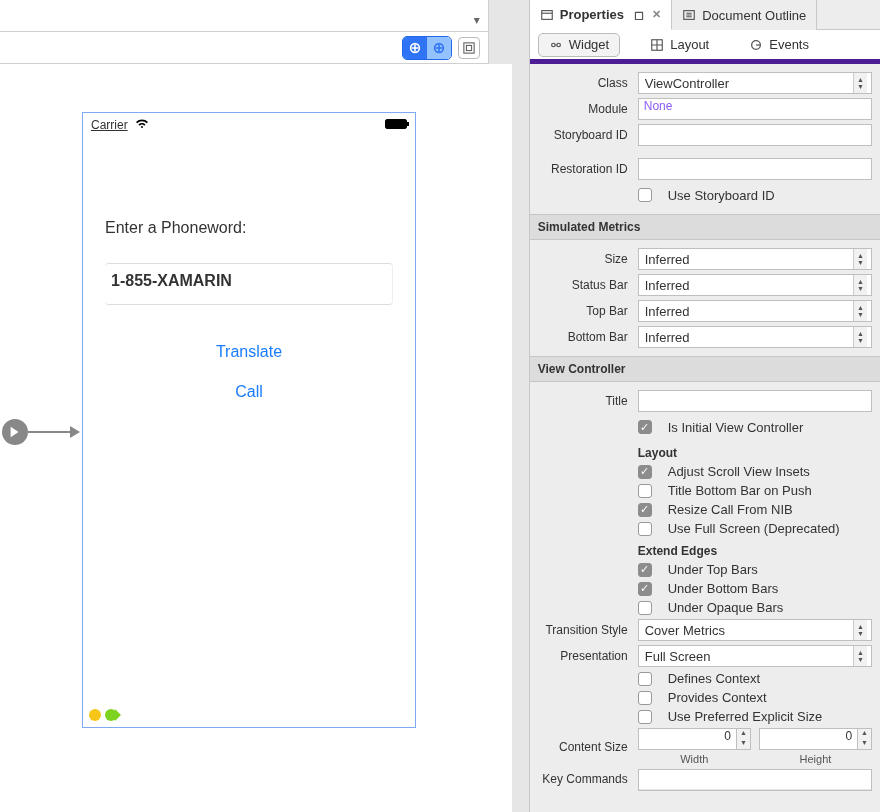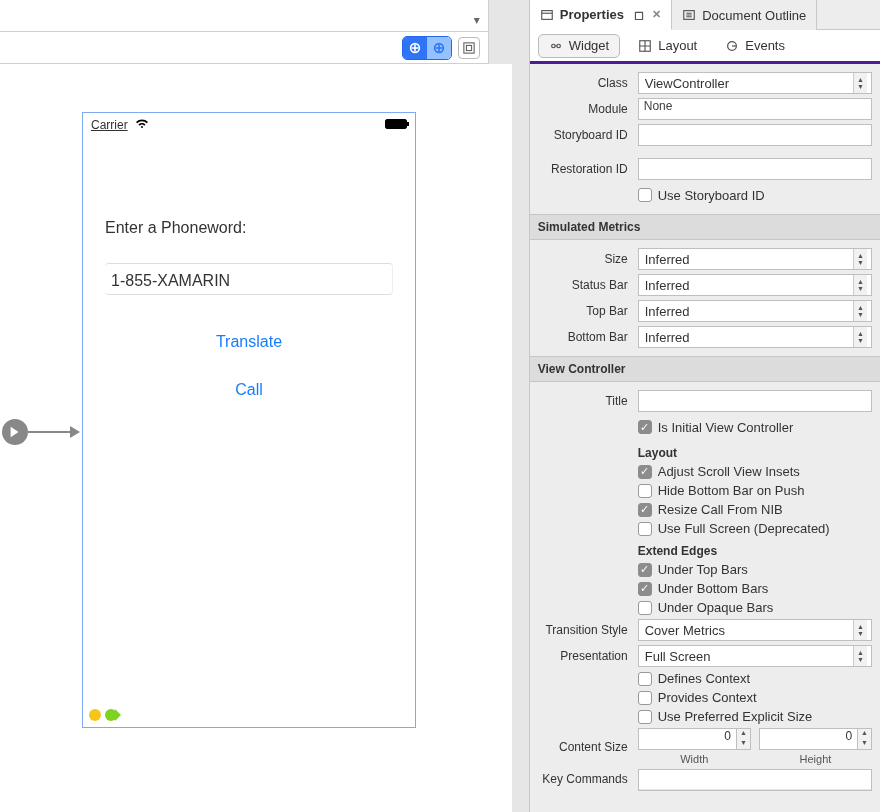--- a/index.html
+++ b/index.html
@@ -30,61 +30,61 @@
   .device { position:absolute; left:82px; top:48px; width:334px; height:616px; background:#fff; border:1px solid #7faaf2; }
   .status-bar { height:22px; display:flex; justify-content:space-between; align-items:center; padding:0 8px; }
   .status-bar .carrier { font-size:12px;text-decoration:underline; }
   .wifi-icon { display:inline-block; margin-left:4px; }
   .battery { width:22px; height:10px; border:1.5px solid #000; border-radius:2px; position:relative; }
   .battery:after { content:""; position:absolute; right:-3px; top:2px; width:2px; height:4px; background:#000; }
   .battery-fill { width:100%; height:100%; background:#000; }
 
   .scene { padding:84px 22px 0 22px; }
   .scene .label { font-size:16px; margin-bottom:26px; }
-  .textfield { height:32px; line-height:34px; padding:0 6px; font-size:16px; border-top:1px solid #ddd; border-bottom:1px solid #ddd; border-right:0.5px solid #eee; border-radius:4px; }
+  .textfield { height:42px; line-height:34px; padding:0 6px; font-size:16px; border-top:1px solid #ddd; border-bottom:1px solid #ddd; border-right:0.5px solid #eee; border-radius:4px;font-weight:bold; }
   .scene .link-btn { text-align:center; color:#187cff; font-size:16px; margin-top:38px; }
 
   .device-footer { position:absolute; left:6px; bottom:6px; display:flex; gap:4px; }
   .dot { width:12px; height:12px; border-radius:50%; }
   .dot.yellow { background:#f5c518; }
   .dot.green { background:#7ed321; position:relative; }
   .dot.green:after{ content:""; position:absolute; right:-4px; top:0; width:0;height:0; border-top:6px solid transparent;border-bottom:6px solid transparent;border-left:6px solid #7ed321;}
 
   
   .inspector { width:368px; height:812px; background:#ededed; border-left:1px solid #c8c8c8; display:flex; flex-direction:column; overflow:hidden;margin-left:40px; }
 
   .panel-tabs { height:30px; display:flex; background:#ededed; border-bottom:1px solid #c8c8c8; }
   .ptab { height:30px; display:flex; align-items:center; padding:0 10px; gap:6px; border-right:1px solid #c8c8c8; background:#ededed; font-size:12px;}
   .ptab.active { background:#fff; border-bottom:1px solid #fff; margin-bottom:-1px; font-weight:600;}
   .ptab .close { font-size:11px; color:#888; margin-left:2px;}
   .ptab .ticon{width:14px;height:14px;}
   .ptab .expand{font-size:12px;color:#555;margin-left:4px;}
 
-  .subtabs { height:34px; display:flex; align-items:center; gap:8px; padding:0 8px; background:#fff; border-bottom:3px solid #4c1d95; }
+  .subtabs { height:34px; display:flex; align-items:center; gap:20px; padding:0 8px; background:#fff; border-bottom:5px solid #4c1d95; }
   .stab { height:24px; padding:0 10px; display:flex; align-items:center; gap:6px; border-radius:5px; font-size:12px; }
   .stab.selected { border:1px solid #bbb; background:#f3f3f3; }
   .stab svg{width:14px;height:14px;}
 
   .scroll-area{ flex:1; overflow:auto; }
 
   .section-header { background:#dcdcdc; border-top:1px solid #c6c6c6; border-bottom:1px solid #c6c6c6; padding:5px 8px; font-weight:600; font-size:12px;}
   .section-body { background:#ededed; padding:6px 0; }
 
   .row { display:flex; align-items:center; min-height:26px; padding:2px 8px 2px 0; }
   .row-label { width:108px; text-align:right; font-size:12px; color:#333; padding-right:10px; }
   .row-field { flex:1; display:flex; flex-direction:column; gap:4px; }
   .row-field.inline{flex-direction:row; gap:8px;}
 
   .tinput { width:100%; height:22px; border:1px solid #bfbfbf; background:#fff; padding:0 5px; font-size:12px; }
-  .tinput.placeholder{ color:#404040; }
+  .tinput.placeholder{ color:#8b5cf6; }
   .select { width:100%; height:22px; border:1px solid #bfbfbf; background:#fff; display:flex; align-items:center; justify-content:space-between; padding:0 4px 0 6px; font-size:12px; }
   .select .stepper { width:14px; height:100%; display:flex; flex-direction:column; justify-content:center; align-items:center; border-left:1px solid #ccc; background:#f1f1f1;}
   .select .stepper span{font-size:7px;line-height:7px;color:#555;}
 
-  .check { display:flex; align-items:center; gap:6px; font-size:12px; }
+  .check { display:flex; align-items:center; gap:16px; font-size:12px; }
   .checkbox { width:14px; height:14px; border:1px solid #999; border-radius:3px; background:#fff; display:flex; justify-content:center; align-items:center; }
   .checkbox.on { background:#8c8c8c; border-color:#8c8c8c; }
   .checkbox.on:after { content:"✓"; color:#fff; font-size:11px; line-height:11px;}
 
   .strong { font-weight:600; font-size:12px; margin-top:4px; }
 
   .spin { display:flex; width:100%; }
   .spin .tinput{ text-align:right; }
   .spin .stepper { width:16px; border:1px solid #bfbfbf; border-left:0; display:flex; flex-direction:column; }
   .spin .stepper span{flex:1;font-size:7px;text-align:center;color:#555;background:#f1f1f1;}
@@ -146,21 +146,21 @@
         </div>
         <div class="battery">
             <div class="battery-fill"></div>
           </div>
       </div>
 
       <div class="scene">
         <div class="label">Enter a Phoneword:</div>
         <div class="textfield">1-855-XAMARIN</div>
         <div class="link-btn">Translate</div>
-        <div class="link-btn" style="margin-top:30px">Call</div>
+        <div class="link-btn" style="margin-top:22px">Call</div>
       </div>
 
       <div class="device-footer">
         <div class="dot yellow"></div>
         <div class="dot green"></div>
       </div>
     </div>
   </div>
 </div>
 
@@ -327,21 +327,21 @@
       <div class="row">
           <div class="row-label"></div>
           <div class="row-field">
         <div class="strong">Layout</div>
         <label class="check">
               <span class="checkbox on"></span>
               <span>Adjust Scroll View Insets</span>
             </label>
         <label class="check">
               <span class="checkbox"></span>
-              <span>Hide Bottom Bar on Push</span>
+              <span>Title Bottom Bar on Push</span>
             </label>
         <label class="check">
               <span class="checkbox on"></span>
               <span>Resize Call From NIB</span>
             </label>
         <label class="check">
               <span class="checkbox"></span>
               <span>Use Full Screen (Deprecated)</span>
             </label>
         <div class="strong">Extend Edges</div>

